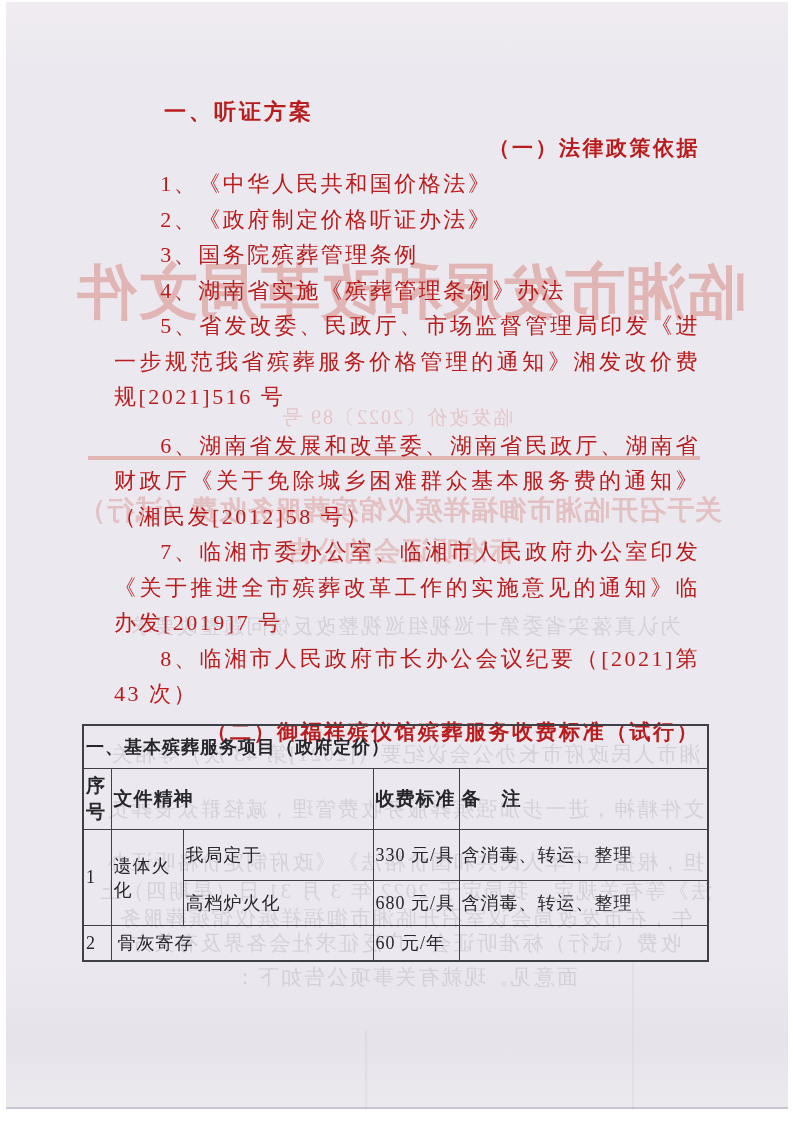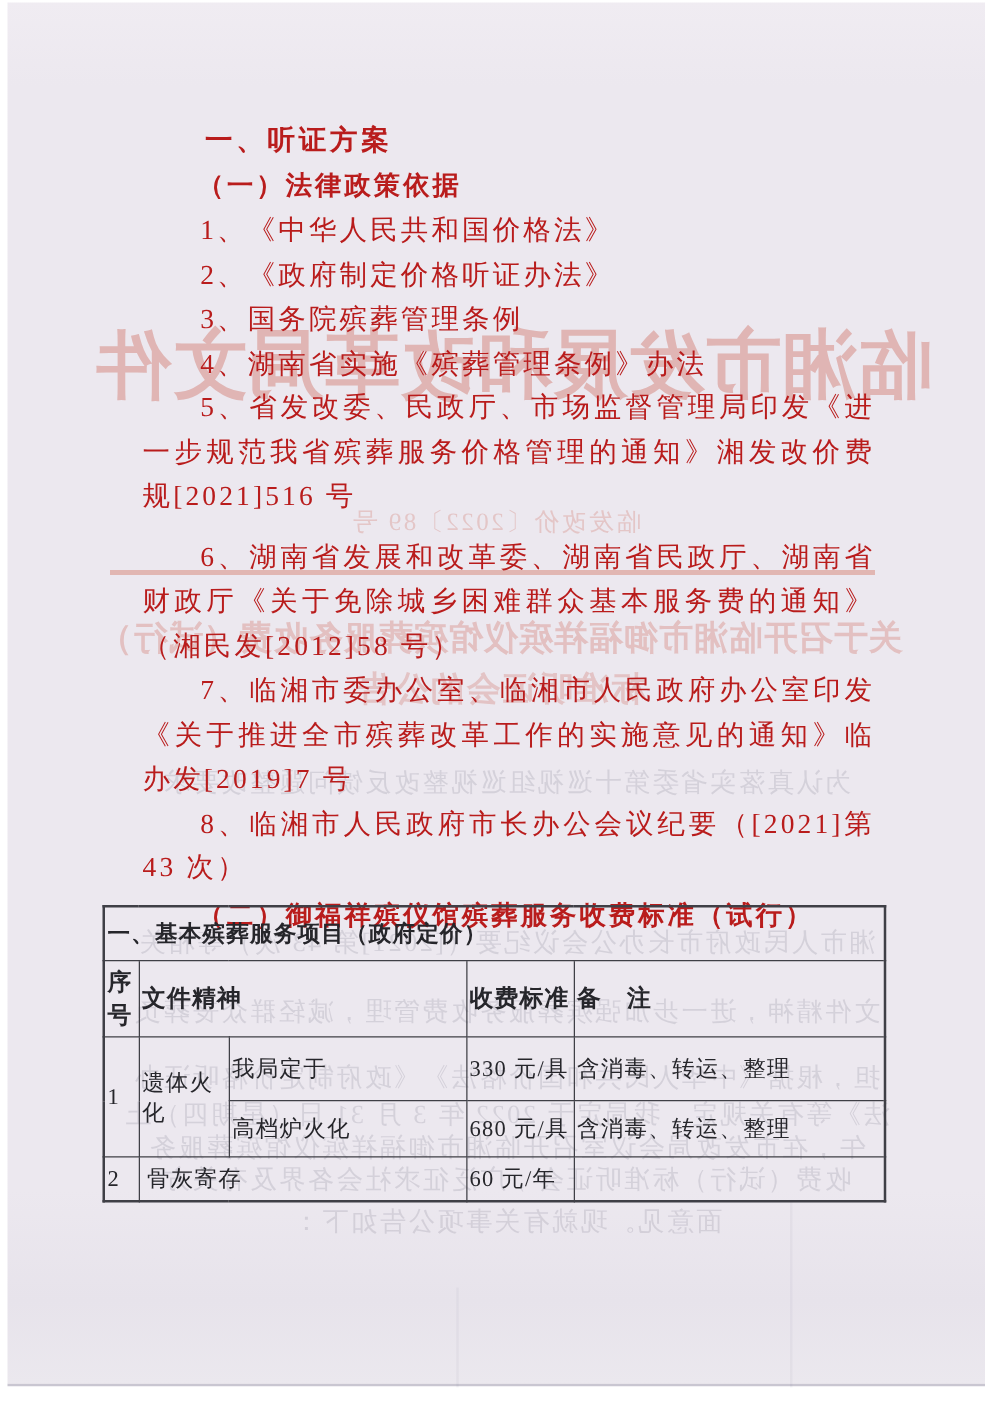--- a/index.html
+++ b/index.html
@@ -20,21 +20,21 @@
   .g-rule{left:88px;width:612px;top:456px;height:4px;background:#d98c80;opacity:0.55;}
   .g-title1{left:70px;width:660px;top:492px;font-size:27px;font-weight:700;color:#c7503e;opacity:0.26;text-align:center;letter-spacing:1px;
             font-family:"Liberation Sans","DejaVu Sans",sans-serif;}
   .g-title2{left:70px;width:660px;top:533px;font-size:27px;font-weight:700;color:#c7503e;opacity:0.24;text-align:center;letter-spacing:2px;
             font-family:"Liberation Sans","DejaVu Sans",sans-serif;}
   .g-body{left:55px;width:700px;font-size:21px;color:#555268;opacity:0.15;text-align:center;letter-spacing:2px;}
   
   .content{position:absolute;left:114px;top:94px;width:586px;color:#b91c1c;}
   .h1{font-family:"Liberation Sans","DejaVu Sans",sans-serif;font-size:22px;font-weight:700;
       letter-spacing:3px;line-height:36px;margin:0 0 0 50px;}
-  .h2{font-size:21px;font-weight:700;letter-spacing:2.5px;line-height:36px;margin:0 0 0 44px;}
+  .h2{font-size:21px;font-weight:700;letter-spacing:2.5px;line-height:36px;margin:0 0 0 44px;text-align:right;}
   .li{margin:0;font-size:22px;line-height:35.5px;letter-spacing:2.5px;
       text-align:justify;text-justify:inter-ideograph;text-indent:2.1em;}
   .gap{margin-top:13px;}
   .h2b{margin-top:2px;}
   
   .fee-table{position:absolute;left:82px;top:724px;width:627px;border-collapse:collapse;
              background:transparent;color:#26262b;}
   .fee-table td{border:1px solid #3f3f46;text-align:left;vertical-align:middle;
                 font-size:18px;letter-spacing:1px;padding:0 2px;}
   .fee-table{border:2px solid #3f3f46;}

